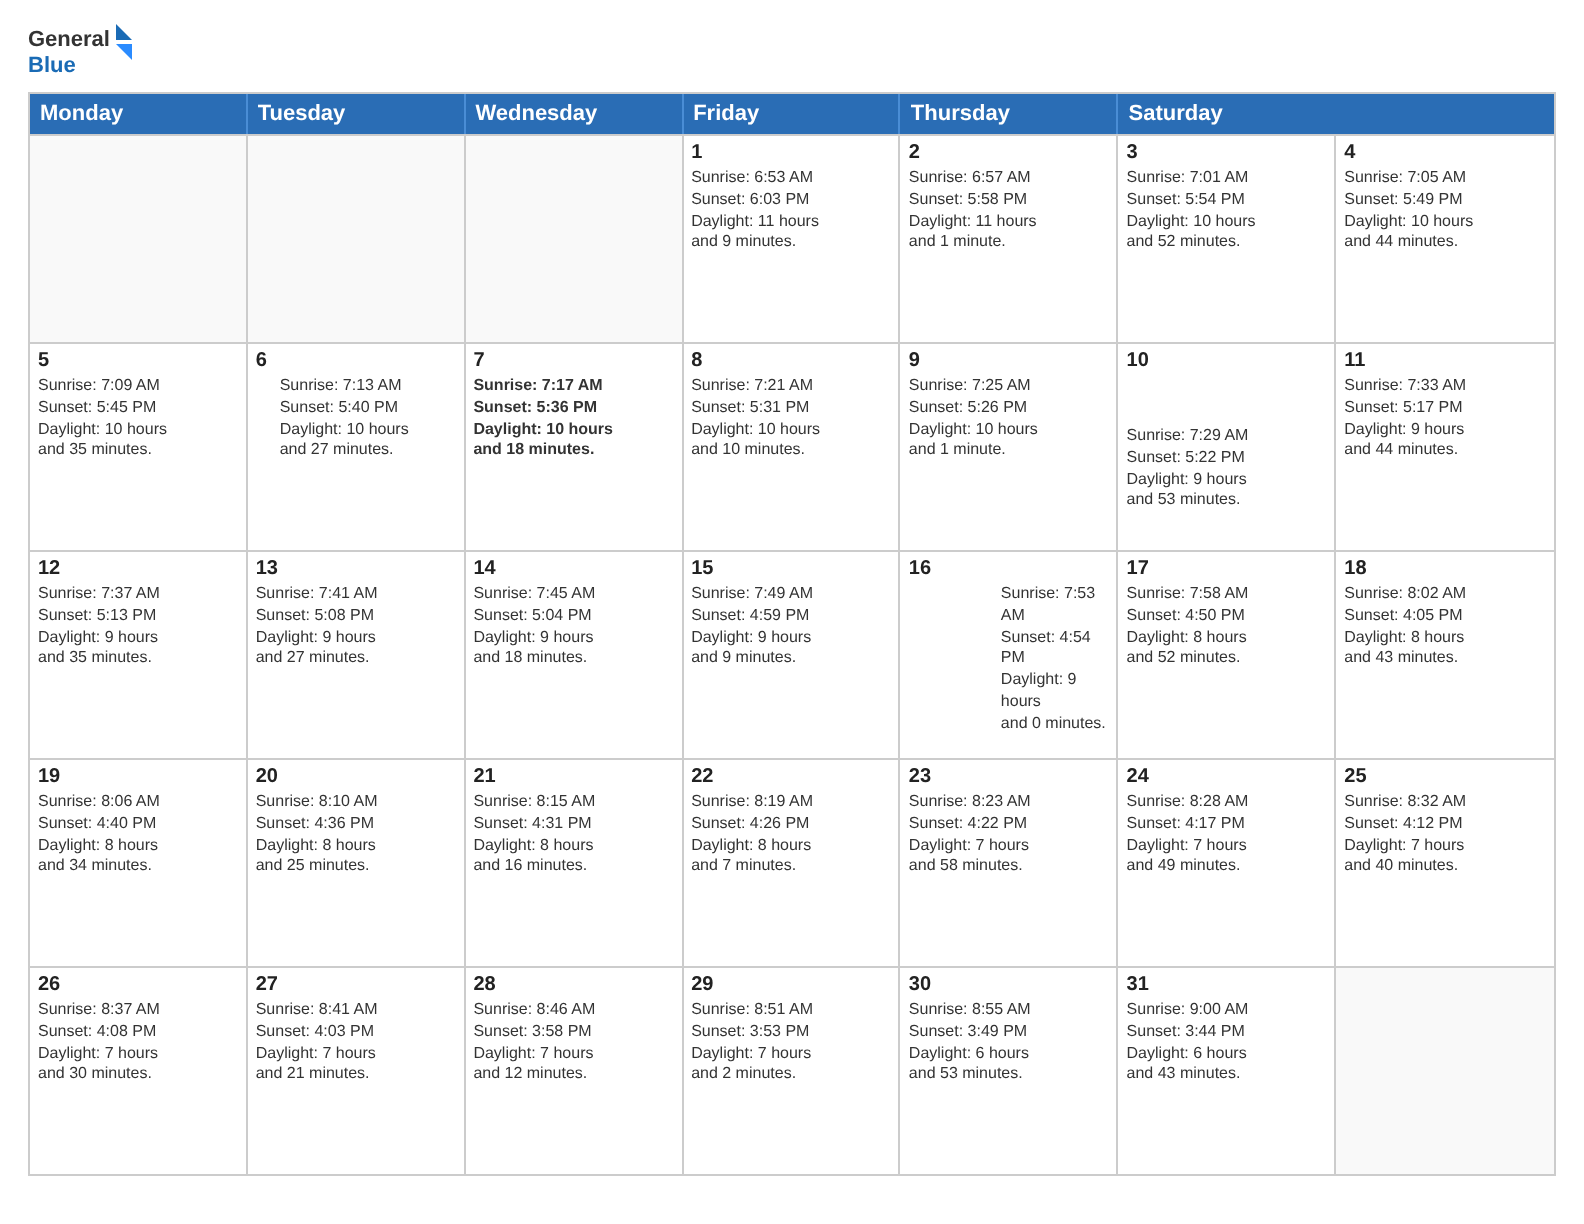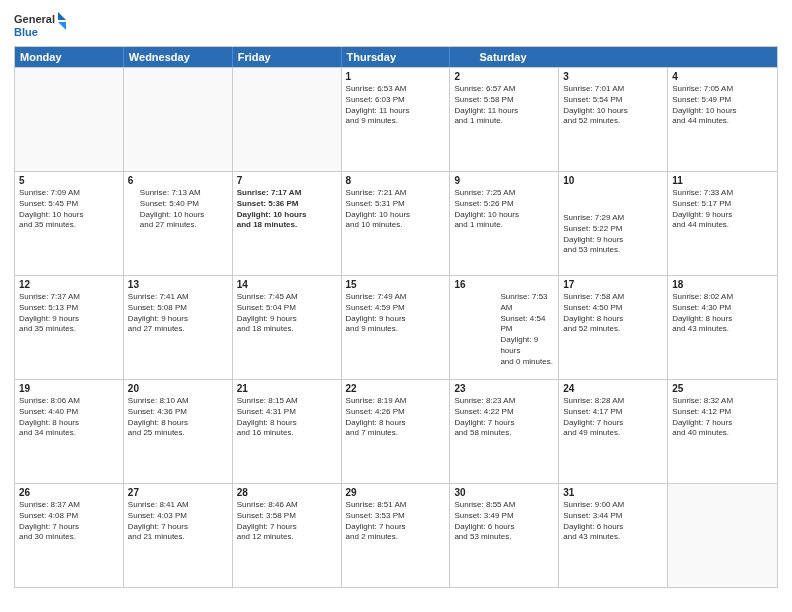--- a/index.html
+++ b/index.html
@@ -53,21 +53,21 @@
       background: #2a6db5;
     }
     .cal-header-cell {
       color: #fff;
       font-size: 11px;
       font-weight: bold;
       padding: 4px 5px;
       text-align: left;
       border-right: 1px solid #4a8dd5;
     }
-    .cal-header-cell:last-child { border-right: none; margin-left: 24px; }
+    .cal-header-cell:last-child { border-right: none; }
     .cal-body {
       flex: 1;
       display: flex;
       flex-direction: column;
     }
     .cal-week {
       display: grid;
       grid-template-columns: repeat(7, 1fr);
       flex: 1;
       border-top: 1px solid #ccc;
@@ -111,20 +111,21 @@
 </div>
     <div class="title-block">
       <div class="title-month"></div>
       <div class="title-location"></div>
     </div>
   </div>
 
   <div class="calendar">
     <div class="cal-header-row">
         <div class="cal-header-cell">Monday</div>
+        <div class="cal-header-cell">Tuesday</div>
         <div class="cal-header-cell">Wednesday</div>
         <div class="cal-header-cell">Friday</div>
         <div class="cal-header-cell">Thursday</div>
         <div class="cal-header-cell">Saturday</div>
       </div>
     <div class="cal-body">
     <div class="cal-week">
           <div class="cal-cell empty"></div>
           <div class="cal-cell empty"></div>
           <div class="cal-cell empty"></div>
@@ -247,21 +248,21 @@
           <div class="cal-cell">
             <div class="day-number">17</div>
             <div class="day-info" style="white-space: pre-line;">Sunrise: 7:58 AM
 Sunset: 4:50 PM
 Daylight: 8 hours
 and 52 minutes.</div>
           </div>
           <div class="cal-cell">
             <div class="day-number">18</div>
             <div class="day-info" style="white-space: pre-line;">Sunrise: 8:02 AM
-Sunset: 4:30 PM
+Sunset: 4:05 PM
 Daylight: 8 hours
 and 43 minutes.</div>
           </div>
         </div>
         <div class="cal-week">
           <div class="cal-cell">
             <div class="day-number">19</div>
             <div class="day-info" style="white-space: pre-line;">Sunrise: 8:06 AM
 Sunset: 4:40 PM
 Daylight: 8 hours

